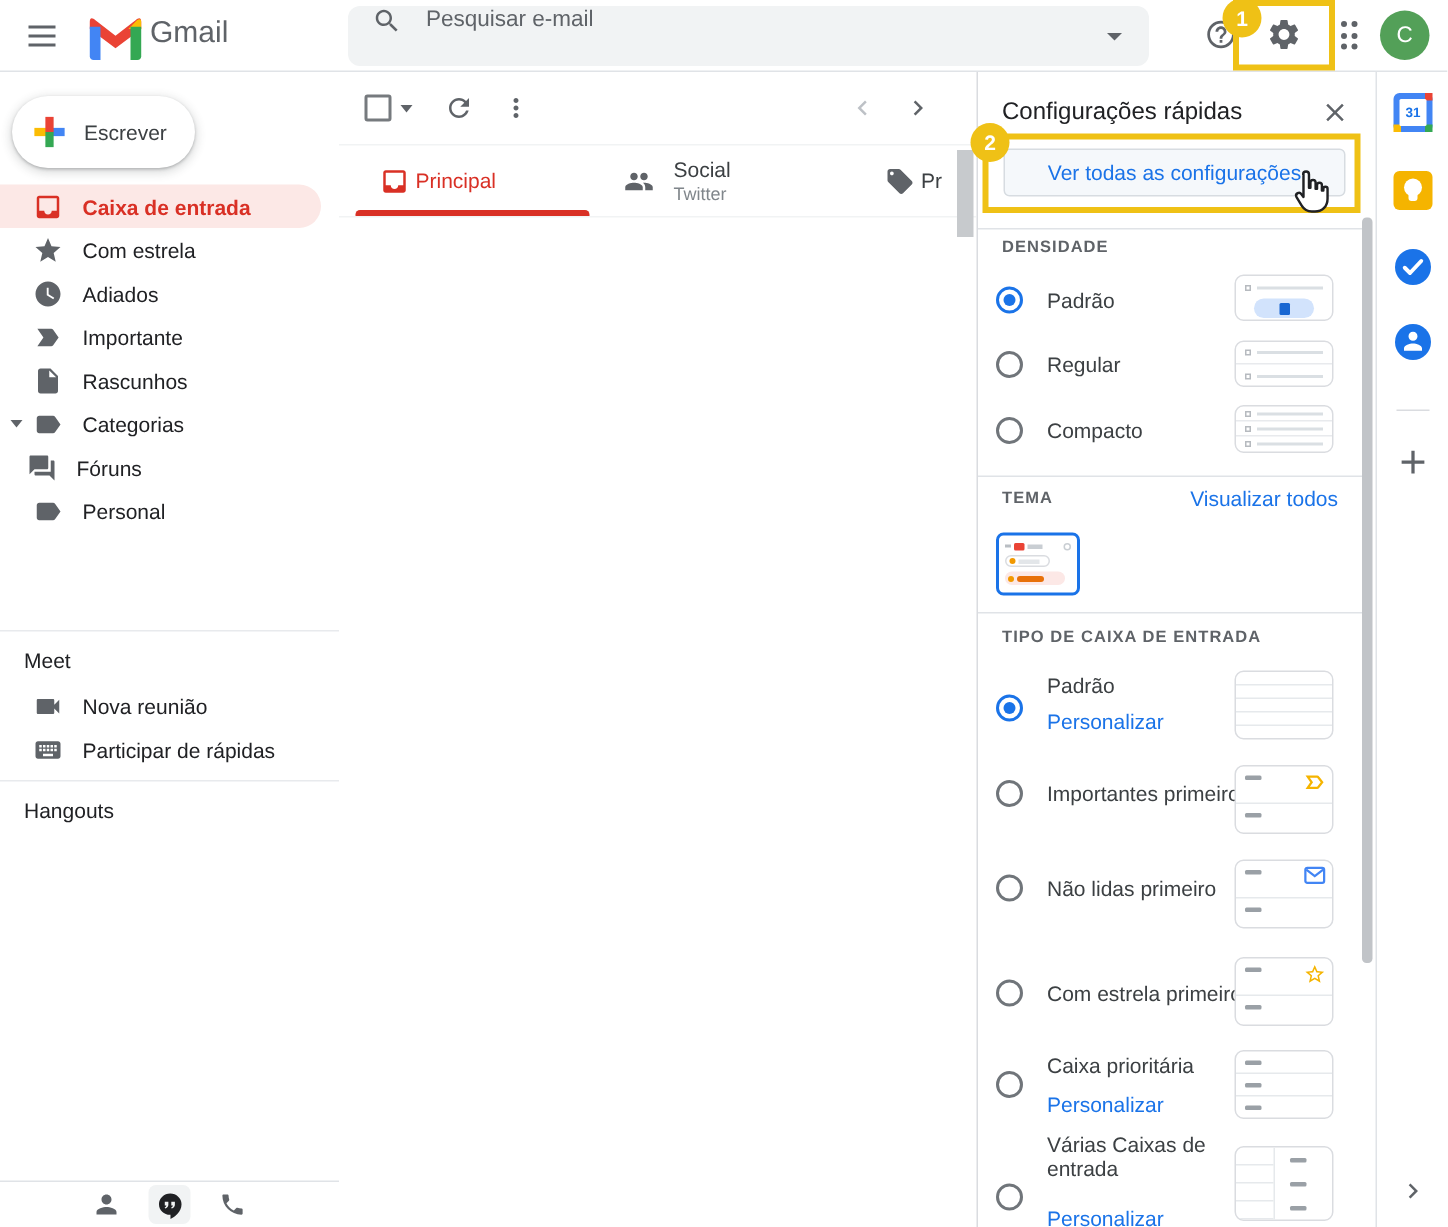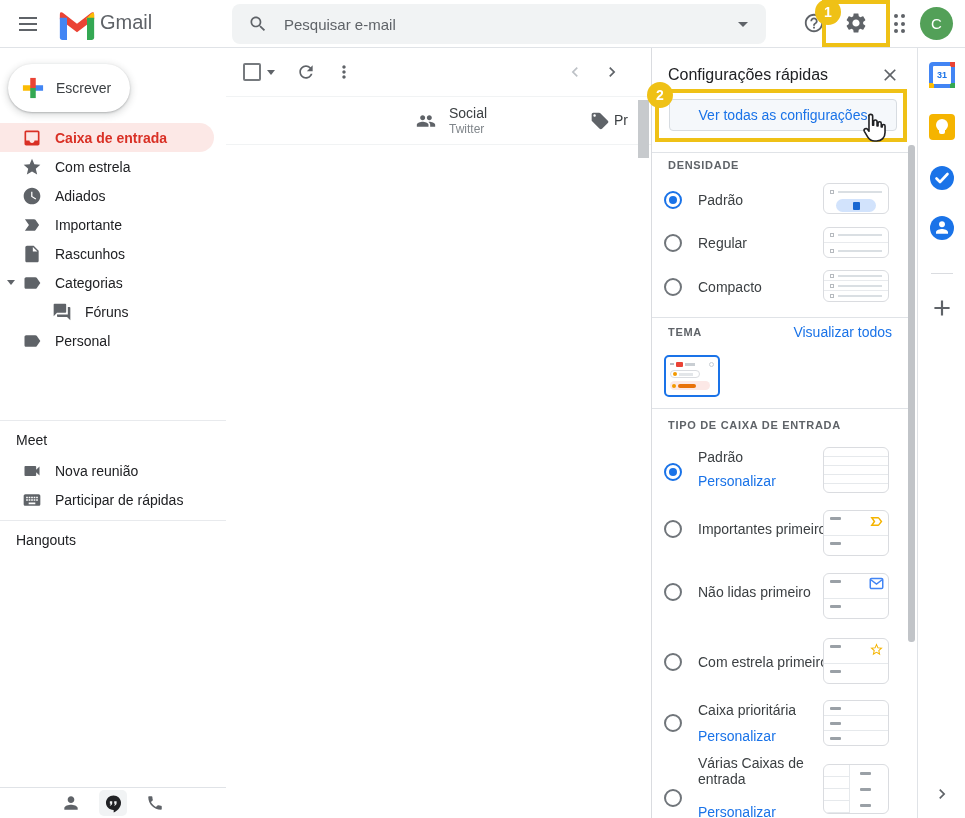--- a/index.html
+++ b/index.html
@@ -7,21 +7,21 @@
     font-family:"Liberation Sans",sans-serif;color:#202124}
   .app{position:relative;width:965px;height:818px;background:#fff}
   svg{display:block}
 
   
   .topbar{position:absolute;left:0;top:0;width:965px;height:48px;background:#fff;border-bottom:1px solid #e0e3e7;z-index:5}
   .hamburger{position:absolute;left:19px;top:17px;width:18px;height:14px;cursor:pointer}
   .hamburger i{display:block;height:2px;background:#5f6368;margin-bottom:4px}
   .gmail-logo{position:absolute;left:58px;top:10px}
   .gmail-word{position:absolute;left:100px;top:11px;font-size:20px;color:#5f6368}
-  .searchbar{position:absolute;left:232px;top:4px;width:534px;height:40px;background:#f1f3f4;border-radius:8px;display:flex;align-items:center;padding:0 16px}
+  .searchbar{position:absolute;left:232px;top:4px;width:534px;height:40px;background:#f1f3f4;border-radius:8px;display:flex;padding:0 16px}
   .search-ph{margin-left:16px;font-size:15px;color:#5f6368}
   .search-caret{position:absolute;right:18px;top:18px;width:0;height:0;border-left:5px solid transparent;border-right:5px solid transparent;border-top:5px solid #5f6368}
   .help-btn{position:absolute;left:803px;top:12px;width:24px;height:24px}
   .hl-box1{position:absolute;left:822px;top:0;width:68px;height:47px;border:4px solid #efc116;z-index:8;pointer-events:none}
   .gear-btn{position:absolute;left:844px;top:11px;width:24px;height:24px}
   .step-badge{position:absolute;width:26px;height:26px;border-radius:50%;background:#efc116;color:#fff;font-weight:700;font-size:14px;display:flex;align-items:center;justify-content:center;z-index:9}
   .badge1{left:815px;top:-1px}
   .apps{position:absolute;left:886px;top:14px;width:20px;height:20px;display:grid;grid-template-columns:repeat(3,1fr);gap:3px}
   .apps i{width:4px;height:4px;background:#5f6368;border-radius:50%}
   .avatar{position:absolute;left:920px;top:7px;width:33px;height:33px;border-radius:50%;background:#53a058;color:#fff;font-size:15px;font-weight:500;display:flex;align-items:center;justify-content:center}
@@ -29,21 +29,21 @@
   
   .sidebar{position:absolute;left:0;top:48px;width:226px;bottom:0;background:#fff}
   .compose{position:absolute;left:8px;top:16px;width:122px;height:48px;background:#fff;border-radius:24px;
     box-shadow:0 1px 2px rgba(60,64,67,.3),0 2px 6px 2px rgba(60,64,67,.15);display:flex;align-items:center;gap:12px;padding-left:14px;cursor:pointer}
   .compose span{font-size:14px;font-weight:500;color:#3c4043}
   .nav{position:absolute;left:0;top:75px;right:0}
   .nav-item{position:relative;height:29px;display:flex;align-items:center;gap:13px;padding-left:22px;font-size:14px;color:#202124;cursor:pointer}
   .nav-item .ic{width:20px;height:20px;color:#5f6368;flex:0 0 20px}
   .nav-item.selected{background:#fce8e6;border-radius:0 16px 16px 0;margin-right:12px;color:#d93025;font-weight:700}
   .nav-item.selected .ic{color:#d93025}
-  .nav-item.indent{padding-left:52px}
+  .nav-item.indent{padding-left:18px}
   .expander{position:absolute;left:7px;top:12px;width:0;height:0;border-left:4px solid transparent;border-right:4px solid transparent;border-top:5px solid #5f6368}
   .side-divider{position:absolute;left:0;right:0;height:0;border-top:1px solid #e8eaed}
   .section-head{position:absolute;left:16px;font-size:14px;font-weight:400;color:#202124}
   .meet-items{position:absolute;left:0;right:0;top:408px}
   .side-footer{position:absolute;left:0;bottom:0;width:226px;height:31px;border-top:1px solid #e0e3e7;display:flex;align-items:center;justify-content:center;gap:16px;background:#fff}
   .f-btn{width:24px;height:24px;display:flex;align-items:center;justify-content:center;cursor:pointer}
   .f-hangouts{background:#f1f3f4;border-radius:5px;width:28px;height:26px}
 
   
   .main{position:absolute;left:226px;top:48px;width:425px;bottom:0;background:#fff}
@@ -317,20 +317,27 @@
         </svg>
       <svg class="tb-ic pg-prev" viewBox="0 0 24 24">
           <path fill="currentColor" d="M15.41 7.41L14 6l-6 6 6 6 1.41-1.41L10.83 12z"></path>
         </svg>
       <svg class="tb-ic pg-next" viewBox="0 0 24 24">
           <path fill="currentColor" d="M10 6L8.59 7.41 13.17 12l-4.58 4.59L10 18l6-6z"></path>
         </svg>
     </div>
 
     <div class="tabs">
+      <div class="tab tab1">
+        <svg class="t-ic" viewBox="0 0 24 24">
+            <path fill="currentColor" d="M19 3H4.99c-1.11 0-1.98.89-1.98 2L3 19c0 1.1.88 2 1.99 2H19c1.1 0 2-.9 2-2V5c0-1.11-.9-2-2-2zm0 12h-4c0 1.66-1.35 3-3 3s-3-1.34-3-3H4.99V5H19v10z"></path>
+          </svg>
+        <span class="t-label">Principal</span>
+        <span class="t-underline"></span>
+      </div>
       <div class="tab tab2">
         <svg class="t-ic" viewBox="0 0 24 24">
             <path fill="currentColor" d="M16 11c1.66 0 2.99-1.34 2.99-3S17.66 5 16 5c-1.66 0-3 1.34-3 3s1.34 3 3 3zm-8 0c1.66 0 2.99-1.34 2.99-3S9.66 5 8 5C6.34 5 5 6.34 5 8s1.34 3 3 3zm0 2c-2.33 0-7 1.17-7 3.5V19h14v-2.5c0-2.33-4.67-3.5-7-3.5zm8 0c-.29 0-.62.02-.97.05 1.16.84 1.97 1.97 1.97 3.45V19h6v-2.5c0-2.33-4.67-3.5-7-3.5z"></path>
           </svg>
         <span class="t-label">Social</span>
         <span class="t-sub">Twitter</span>
       </div>
       <div class="tab tab3">
         <svg class="t-ic" viewBox="0 0 24 24">
             <path fill="currentColor" d="M21.41 11.58l-9-9C12.05 2.22 11.55 2 11 2H4c-1.1 0-2 .9-2 2v7c0 .55.22 1.05.59 1.42l9 9c.36.36.86.58 1.41.58.55 0 1.05-.22 1.41-.59l7-7c.37-.36.59-.86.59-1.41 0-.55-.23-1.06-.59-1.42zM5.5 7C4.67 7 4 6.33 4 5.5S4.67 4 5.5 4 7 4.67 7 5.5 6.33 7 5.5 7z"></path>

